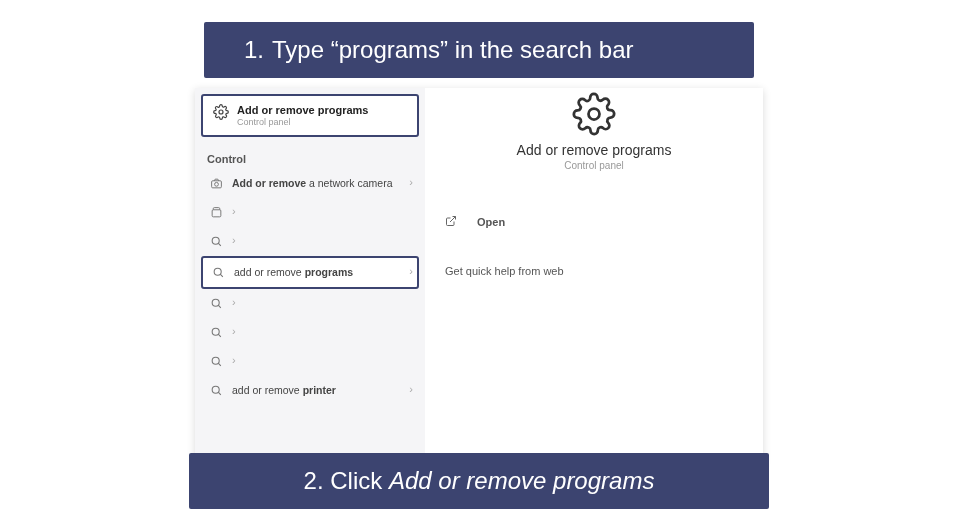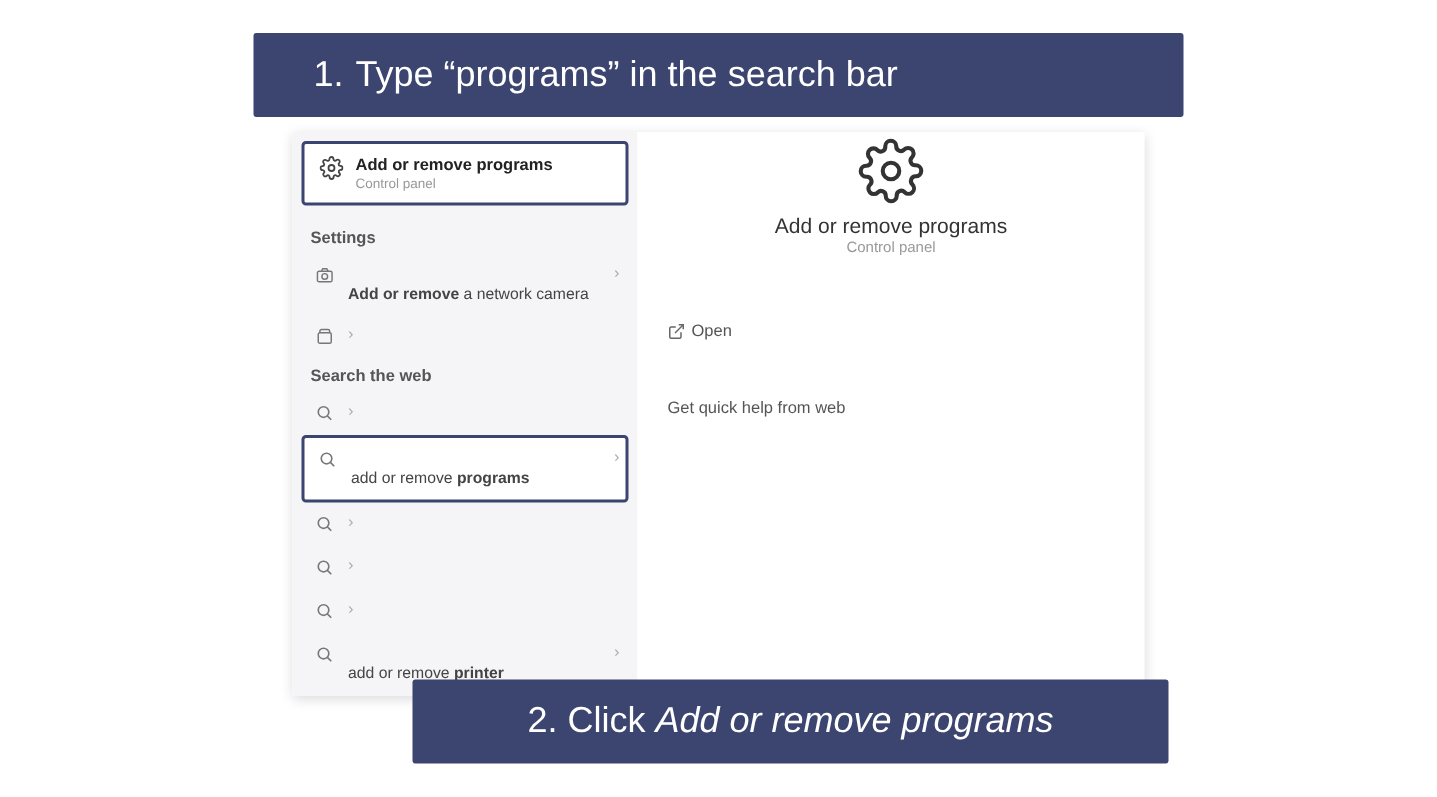--- a/index.html
+++ b/index.html
@@ -19,33 +19,32 @@
     background: #fff;
     position: relative;
     overflow: hidden;
   }
   .banner {
     background: var(--banner-bg);
     color: #fff;
     font-size: 24px;
     padding: 14px 40px;
     margin: 22px auto 0 auto;
-    width: 620px;
+    width: 550px;
     border-radius: 2px;
     text-align: left;
     font-weight: 400;
   }
   .banner-bottom {
     position: absolute;
     bottom: 22px;
     left: 50%;
     transform: translateX(-50%);
-    width: 504px;
+    width: 580px;
     text-align: center;
-    margin-left: 48px;
   }
   .banner em { font-style: italic; }
   
   .screenshot {
     width: 568px;
     height: 376px;
     margin: 10px auto 0 auto;
     background: #fff;
     box-shadow: 0 2px 8px rgba(0,0,0,0.15);
     display: flex;
@@ -97,40 +96,42 @@
   }
   .result-row.highlighted {
     border: 2px solid var(--accent-blue);
     border-radius: 3px;
     margin: 0 6px;
     padding: 7px 4px 7px 8px;
     background: #fff;
   }
   .result-row .icon { flex-shrink: 0; width: 15px; height: 15px; display: flex; align-items: center; justify-content: center; color: #777; }
   .result-row .icon svg { width: 13px; height: 13px; }
-  .result-row .text { flex: 1; line-height: 1.35; margin-top: 13px; }
+  .result-row .text { flex: 1; line-height: 1.35; }
   .result-row .text b { font-weight: 700; }
   .result-row .text .extra { color: var(--text-light); font-size: 9.5px; }
   .result-row .chev { color: #aaa; font-size: 11px; flex-shrink: 0; }
   
   .detail-header {
     text-align: center;
     padding-top: 4px;
   }
   .gear-large { margin: 0 auto 6px auto; width: 44px; height: 44px; }
   .gear-large svg { width: 44px; height: 44px; }
   .detail-title { font-size: 14px; color: #333; }
   .detail-sub { font-size: 10px; color: var(--text-light); margin-top: 2px; margin-bottom: 38px;}
   
   .detail-action {
     display: flex;
-    gap: 4px;
+    align-items: center;
+    gap: 20px;
     font-size: 11px;
     color: #555;
     padding: 6px 0;
+    font-weight: bold;
   }
   .detail-action .icon svg { width: 12px; height: 12px; }
   
   .help-header {
     font-size: 11px;
     color: #555;
     margin-top: 30px;
     margin-bottom: 10px;
   }
   .help-link {
@@ -157,21 +158,21 @@
             <circle cx="12" cy="12" r="3"></circle>
             <path d="M19.4 15a1.65 1.65 0 0 0 .33 1.82l.06.06a2 2 0 0 1-2.83 2.83l-.06-.06a1.65 1.65 0 0 0-1.82-.33 1.65 1.65 0 0 0-1 1.51V21a2 2 0 0 1-4 0v-.09a1.65 1.65 0 0 0-1-1.51 1.65 1.65 0 0 0-1.82.33l-.06.06a2 2 0 1 1-2.83-2.83l.06-.06a1.65 1.65 0 0 0 .33-1.82 1.65 1.65 0 0 0-1.51-1H3a2 2 0 0 1 0-4h.09a1.65 1.65 0 0 0 1.51-1 1.65 1.65 0 0 0-.33-1.82l-.06-.06a2 2 0 1 1 2.83-2.83l.06.06a1.65 1.65 0 0 0 1.82.33h0a1.65 1.65 0 0 0 1-1.51V3a2 2 0 0 1 4 0v.09a1.65 1.65 0 0 0 1 1.51h0a1.65 1.65 0 0 0 1.82-.33l.06-.06a2 2 0 1 1 2.83 2.83l-.06.06a1.65 1.65 0 0 0-.33 1.82v0a1.65 1.65 0 0 0 1.51 1H21a2 2 0 0 1 0 4h-.09a1.65 1.65 0 0 0-1.51 1z"></path>
           </svg>
       </span>
       <div class="bm-text">
         <div class="title"><b>Add or remove</b><span> programs</span></div>
         <div class="sub">Control panel</div>
       </div>
     </div>
 
-    <div class="section-header">Settings</div>
+    <div class="section-header">Control</div>
 
     <div class="result-row">
       <span class="icon">
         <svg viewBox="0 0 24 24" fill="none" stroke="currentColor" stroke-width="1.8">
             <rect x="3" y="7" width="18" height="13" rx="2"></rect>
             <circle cx="12" cy="13.5" r="3.5"></circle>
             <path d="M8 7l1.5-3h5L16 7"></path>
           </svg>
       </span>
       <span class="text"><b>Add or remove</b><span> a network camera</span></span>
@@ -181,21 +182,20 @@
     <div class="result-row">
       <span class="icon">
         <svg viewBox="0 0 24 24" fill="none" stroke="currentColor" stroke-width="1.8">
             <path d="M6 7V5a2 2 0 0 1 2-2h8a2 2 0 0 1 2 2v2"></path>
             <rect x="4" y="7" width="16" height="13" rx="2"></rect>
           </svg>
       </span>
       <span class="chev">›</span>
     </div>
 
-    <div class="section-header">Search the web</div>
 
     <div id="web-list">
         <div class="result-row">
           <span class="icon">
             <svg viewBox="0 0 24 24" fill="none" stroke="currentColor" stroke-width="2">
               <circle cx="10.5" cy="10.5" r="6.5"></circle>
               <line x1="20" y1="20" x2="15.2" y2="15.2"></line>
             </svg>
           </span>
           <span class="chev">›</span>

